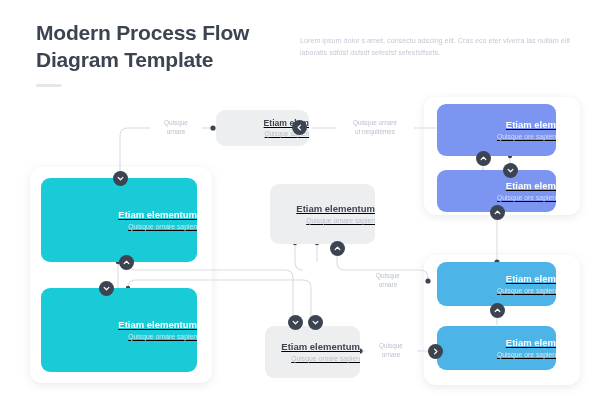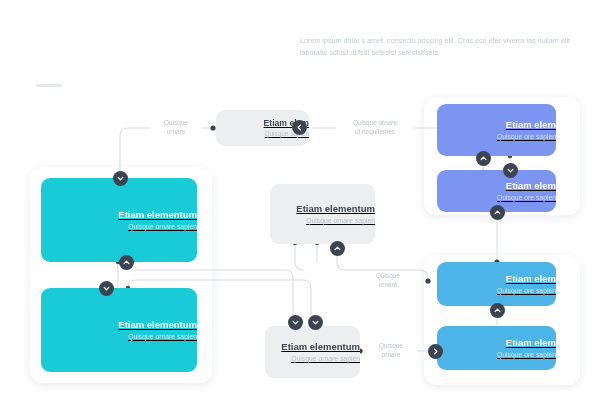--- a/index.html
+++ b/index.html
@@ -142,20 +142,22 @@
     white-space: pre-line;
     background: #ffffff;
     padding: 0 3px;
   }
 </style>
 </head>
 <body>
 
 <div id="canvas">
 
+  <div id="header-title">Modern Process Flow
+Diagram Template</div>
   <div id="header-rule"></div>
   <div id="header-paragraph">Lorem ipsum dolor s amet, consectu adscing elit. Cras eco eter viverra las nullam elit laboratis sdfdsf dsfsdf sefesfsf sefesfsffsefs.</div>
 
   <div class="group-panel" style="left:30px; top:167px; width:182px; height:216px;"></div>
   <div class="group-panel" style="left:424px; top:97px; width:156px; height:118px;"></div>
   <div class="group-panel" style="left:424px; top:255px; width:156px; height:130px;"></div>
 
   <svg id="wires" viewBox="0 0 612 415" xmlns="http://www.w3.org/2000/svg">
     <g fill="none" stroke="#d8dce3" stroke-width="1.1">
 

